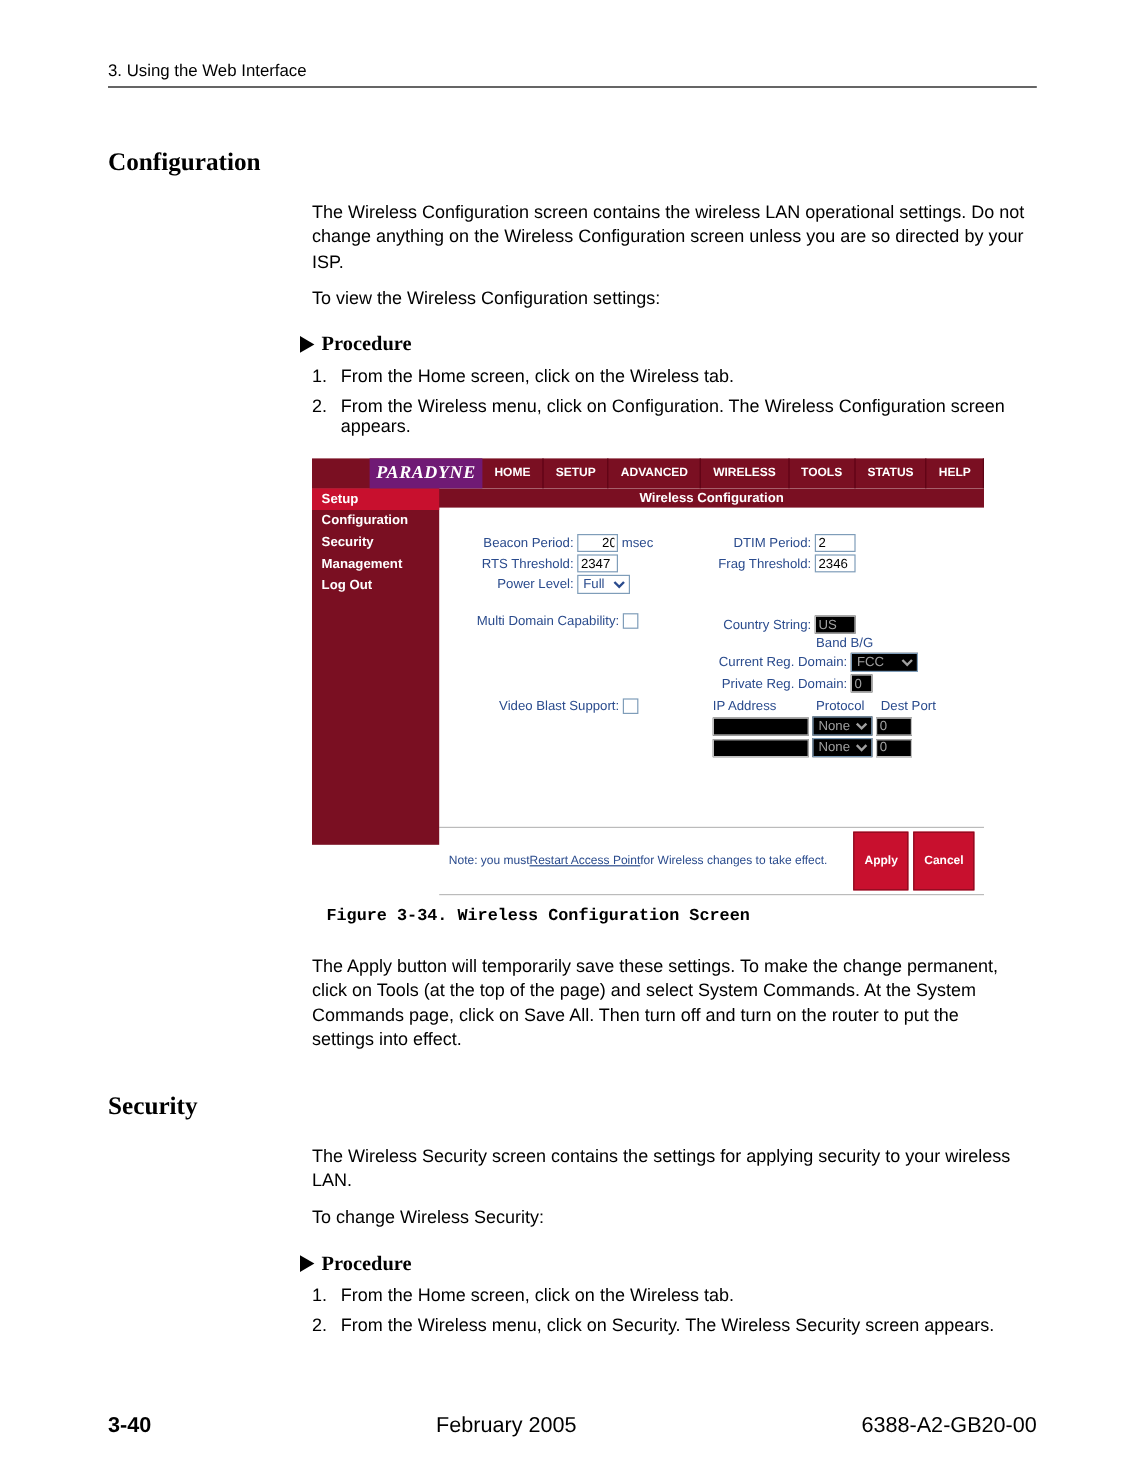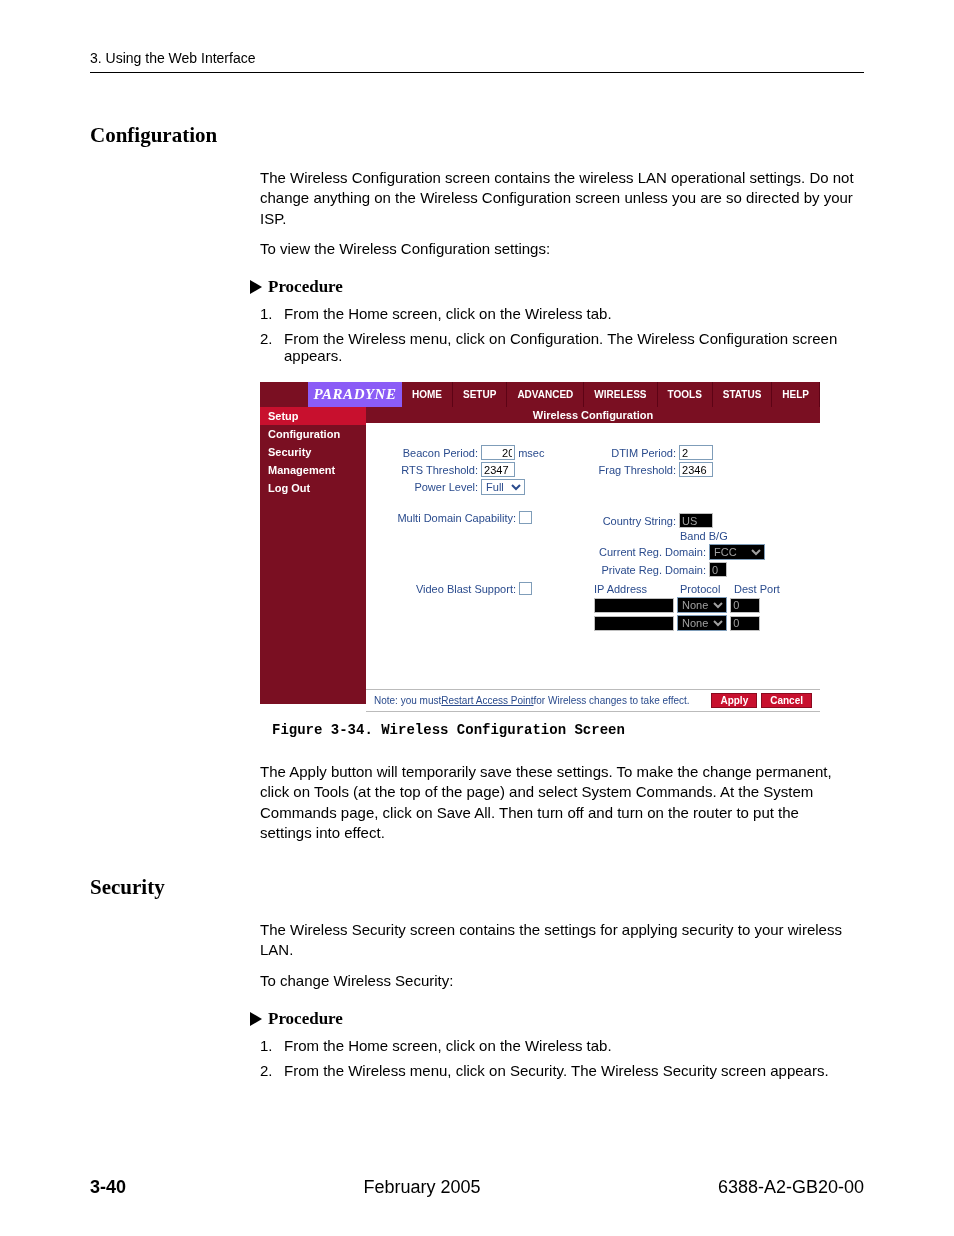--- a/index.html
+++ b/index.html
@@ -16,37 +16,37 @@
   ol.steps li{margin:8px 0 8px 0;position:relative;padding-left:24px;}
   ol.steps li .num{position:absolute;left:0;top:0;}
   .figcap{font-family:Liberation Mono, monospace;font-size:14px;font-weight:bold;margin:10px 0 18px 12px;}
   .footer{position:absolute;left:90px;right:90px;bottom:38px;display:flex;justify-content:space-between;font-size:18px;}
   .footer .pn{font-weight:bold;}
 
   
   .shot{width:560px;margin-left:0;border:0;font-size:11px;user-select:none;}
   .shot-frame{background:#fff;}
   .tabbar{display:flex;background:#7a0f22;height:25px;}
-  .brand{width:106px;background:#8b5cf6;color:#fff;font-family:"Times New Roman",serif;font-style:italic;font-weight:bold;font-size:15px;letter-spacing:0.5px;display:flex;align-items:center;justify-content:center;margin-left:48px;}
+  .brand{width:106px;background:#701a75;color:#fff;font-family:"Times New Roman",serif;font-style:italic;font-weight:bold;font-size:15px;letter-spacing:0.5px;display:flex;align-items:center;justify-content:center;margin-left:48px;}
   .tab{color:#fff;font-weight:bold;font-size:10px;padding:0 10px;display:flex;align-items:center;text-transform:uppercase;border-right:1px solid #5d0315;}
   .side{width:106px;background:#7a0f22;color:#fff;float:left;}
   .side .sec{background:#c8102e;font-weight:bold;color:#fff;padding:3px 8px;font-size:11px;}
   .side a{display:block;color:#fff;font-weight:bold;font-size:11px;padding:3px 8px;text-decoration:none;}
   .main{background:#fff;}
   .titlebar{background:#7a0f22;color:#fff;font-weight:bold;font-size:11px;text-align:center;padding:2px 0;}
   .panel{padding:20px 14px 6px 14px;min-height:240px;position:relative;color:#2a4b8d;font-size:11px;}
   .row{display:flex;align-items:center;margin:2px 0;}
   .lbl{text-align:right;display:inline-block;}
   .inp{border:1px solid #7f9db9;background:#fff;font-size:11px;padding:0 2px;height:15px;box-sizing:border-box;}
   .inp.dis{background:#000000;border-color:#c0c0c0;color:#a0a0a0;}
   .sel{border:1px solid #7f9db9;background:#fff;height:16px;font-size:11px;color:#2a4b8d;}
   .sel.dis{background:#000000;color:#a0a0a0;}
   .cb{width:11px;height:11px;border:1px solid #7f9db9;background:#fff;display:inline-block;}
   .notebar{border-top:1px solid #bbb;border-bottom:1px solid #bbb;background:#fff;padding:3px 8px;font-size:10px;color:#2a4b8d;display:flex;align-items:center;}
-  .btn{background:#c8102e;color:#fff;font-weight:bold;font-size:10px;padding:1px 8px;margin-left:4px;border:1px solid #8a0a1f;}
+  .btn{background:#c8102e;color:#fff;font-weight:bold;font-size:10px;padding:18px 8px;margin-left:4px;border:1px solid #8a0a1f;}
   .shot::after{content:"";display:block;clear:both;}
 </style>
 </head>
 <body>
 
 <div class="page">
   <div class="run-head">3. Using the Web Interface</div>
   <hr class="header-rule">
 
   <div class="h2">Configuration</div>

